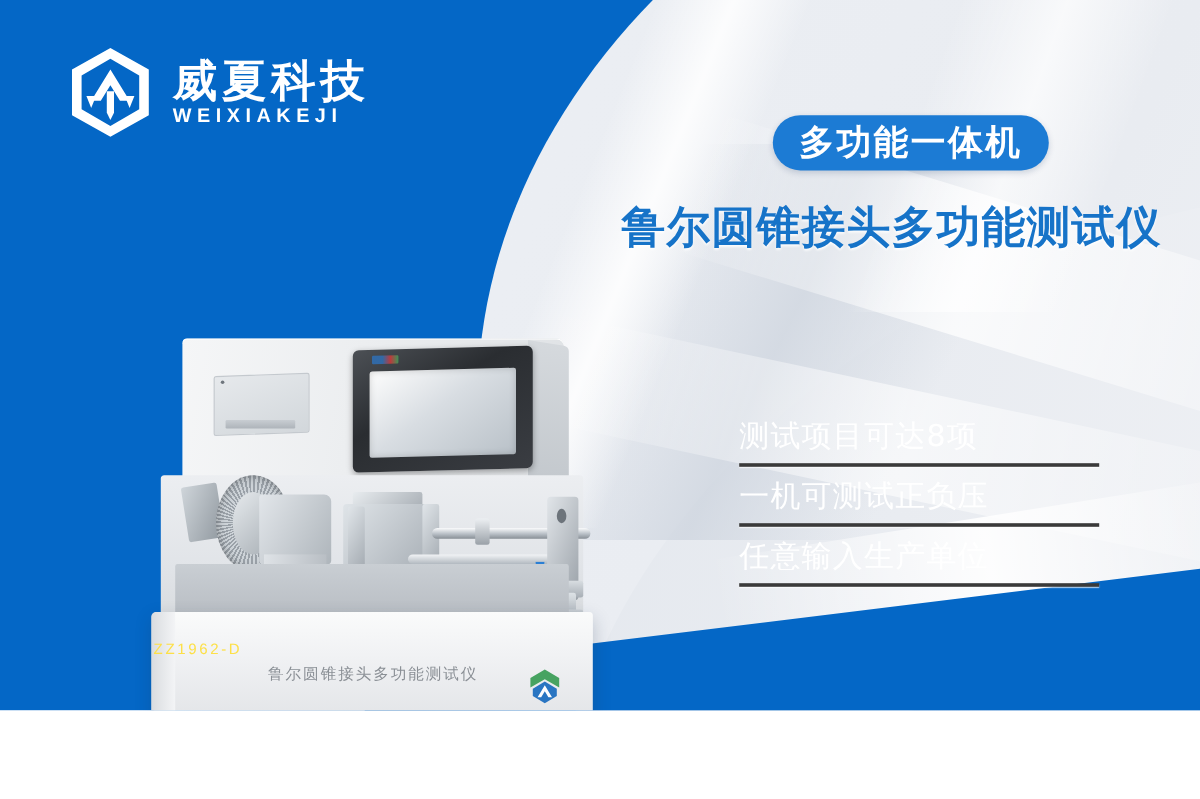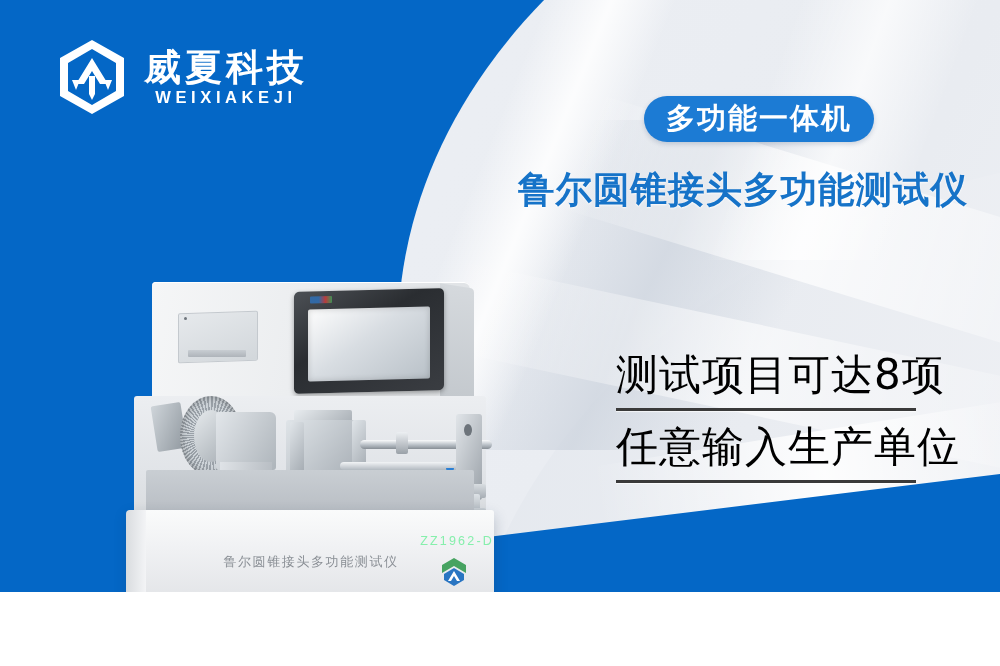--- a/index.html
+++ b/index.html
@@ -59,21 +59,20 @@
   #brand{position:absolute;left:58px;top:38px;display:flex;align-items:center;gap:18px;}
   #brand .mark{width:68px;height:78px;flex:none;}
   #brand .wordwrap{display:flex;flex-direction:column;gap:2px;}
   .brand-cn{
     font-family:"DejaVu Sans","Liberation Sans",sans-serif;
     color:#fff;font-size:37px;font-weight:bold;letter-spacing:4px;line-height:1.02;
   }
   .brand-en{
     color:#fff;font-size:16.5px;font-weight:bold;letter-spacing:4.6px;line-height:1;
     font-family:"Liberation Sans",sans-serif;
-    text-align:center;
   }
 
   
   #headline{position:absolute;left:644px;top:96px;width:330px;}
   .pill{
     display:inline-block;background:#1c7bd4;color:#fff;
     border-radius:26px;padding:7px 22px 9px;
     font-family:"DejaVu Sans","Liberation Sans",sans-serif;
     font-size:29px;font-weight:bold;letter-spacing:2px;line-height:1.05;
     box-shadow:0 2px 5px rgba(0,40,90,.18);
@@ -84,21 +83,21 @@
     font-size:36.5px;font-weight:bold;color:#1673c8;letter-spacing:1px;
     white-space:nowrap;
     text-shadow:0 1px 2px rgba(255,255,255,.85);
   }
 
   
   #features{position:absolute;left:612px;top:348px;width:310px;}
   .feat-row{position:relative;}
   .feat-text{
     font-family:"DejaVu Sans","Liberation Sans",sans-serif;
-    font-size:42px;color:#000000;letter-spacing:1px;line-height:1.28;
+    font-size:25px;color:#ffffff;letter-spacing:1px;line-height:1.28;
     white-space:nowrap;padding-left:4px;
   }
   .feat-rule{
     height:3px;width:300px;margin:6px 0 9px 4px;
     background:linear-gradient(90deg,#4a4a4a,#2e2e2e 15%,#3a3a3a 85%,#55555500);
     background:#3a3a3a;
     box-shadow:0 1px 1px rgba(255,255,255,.7);
   }
 
   
@@ -135,23 +134,23 @@
     position:absolute;left:0px;top:238px;width:366px;height:88px;
     background:linear-gradient(180deg,#fafbfb 0%,#f1f2f4 40%,#e3e5e8 100%);
     border-radius:3px 3px 6px 6px;
     box-shadow:0 6px 14px rgba(30,50,80,.25);
   }
   .base-left-bevel{
     position:absolute;left:-2px;top:238px;width:20px;height:88px;
     background:linear-gradient(90deg,#d9dcdf,#f3f4f6);border-radius:4px 0 0 6px;
   }
   .label-model{
-    position:absolute;left:0;top:262px;width:366px;text-align:right;
+    position:absolute;left:0;top:262px;width:366px;text-align:left;
     font-family:"Liberation Sans",sans-serif;
-    font-size:12.5px;color:#86efac;letter-spacing:2.2px;
+    font-size:12.5px;color:#fde047;letter-spacing:2.2px;
   }
   .label-name{
     position:absolute;left:0;top:281px;width:366px;text-align:center;
     font-family:"DejaVu Sans","Liberation Sans",sans-serif;
     font-size:13px;color:#8a8f95;letter-spacing:1.6px;
   }
   .mini-logo{position:absolute;left:308px;top:282px;width:36px;height:36px;opacity:.95;}
 
   
   .hmi{
@@ -295,20 +294,24 @@
     <span class="pill">多功能一体机</span>
   </div>
   <div id="product-title">鲁尔圆锥接头多功能测试仪</div>
 
   <div id="features">
     <div class="feat-row">
       <div class="feat-text">测试项目可达8项</div>
       <div class="feat-rule"></div>
     </div>
     <div class="feat-row">
+      <div class="feat-text">一机可测试正负压</div>
+      <div class="feat-rule"></div>
+    </div>
+    <div class="feat-row">
       <div class="feat-text">任意输入生产单位</div>
       <div class="feat-rule"></div>
     </div>
   </div>
 
   <div id="machine">
     <div class="shadow-floor"></div>
 
     <div class="body-top"></div>
     <div class="body-top-right"></div>

